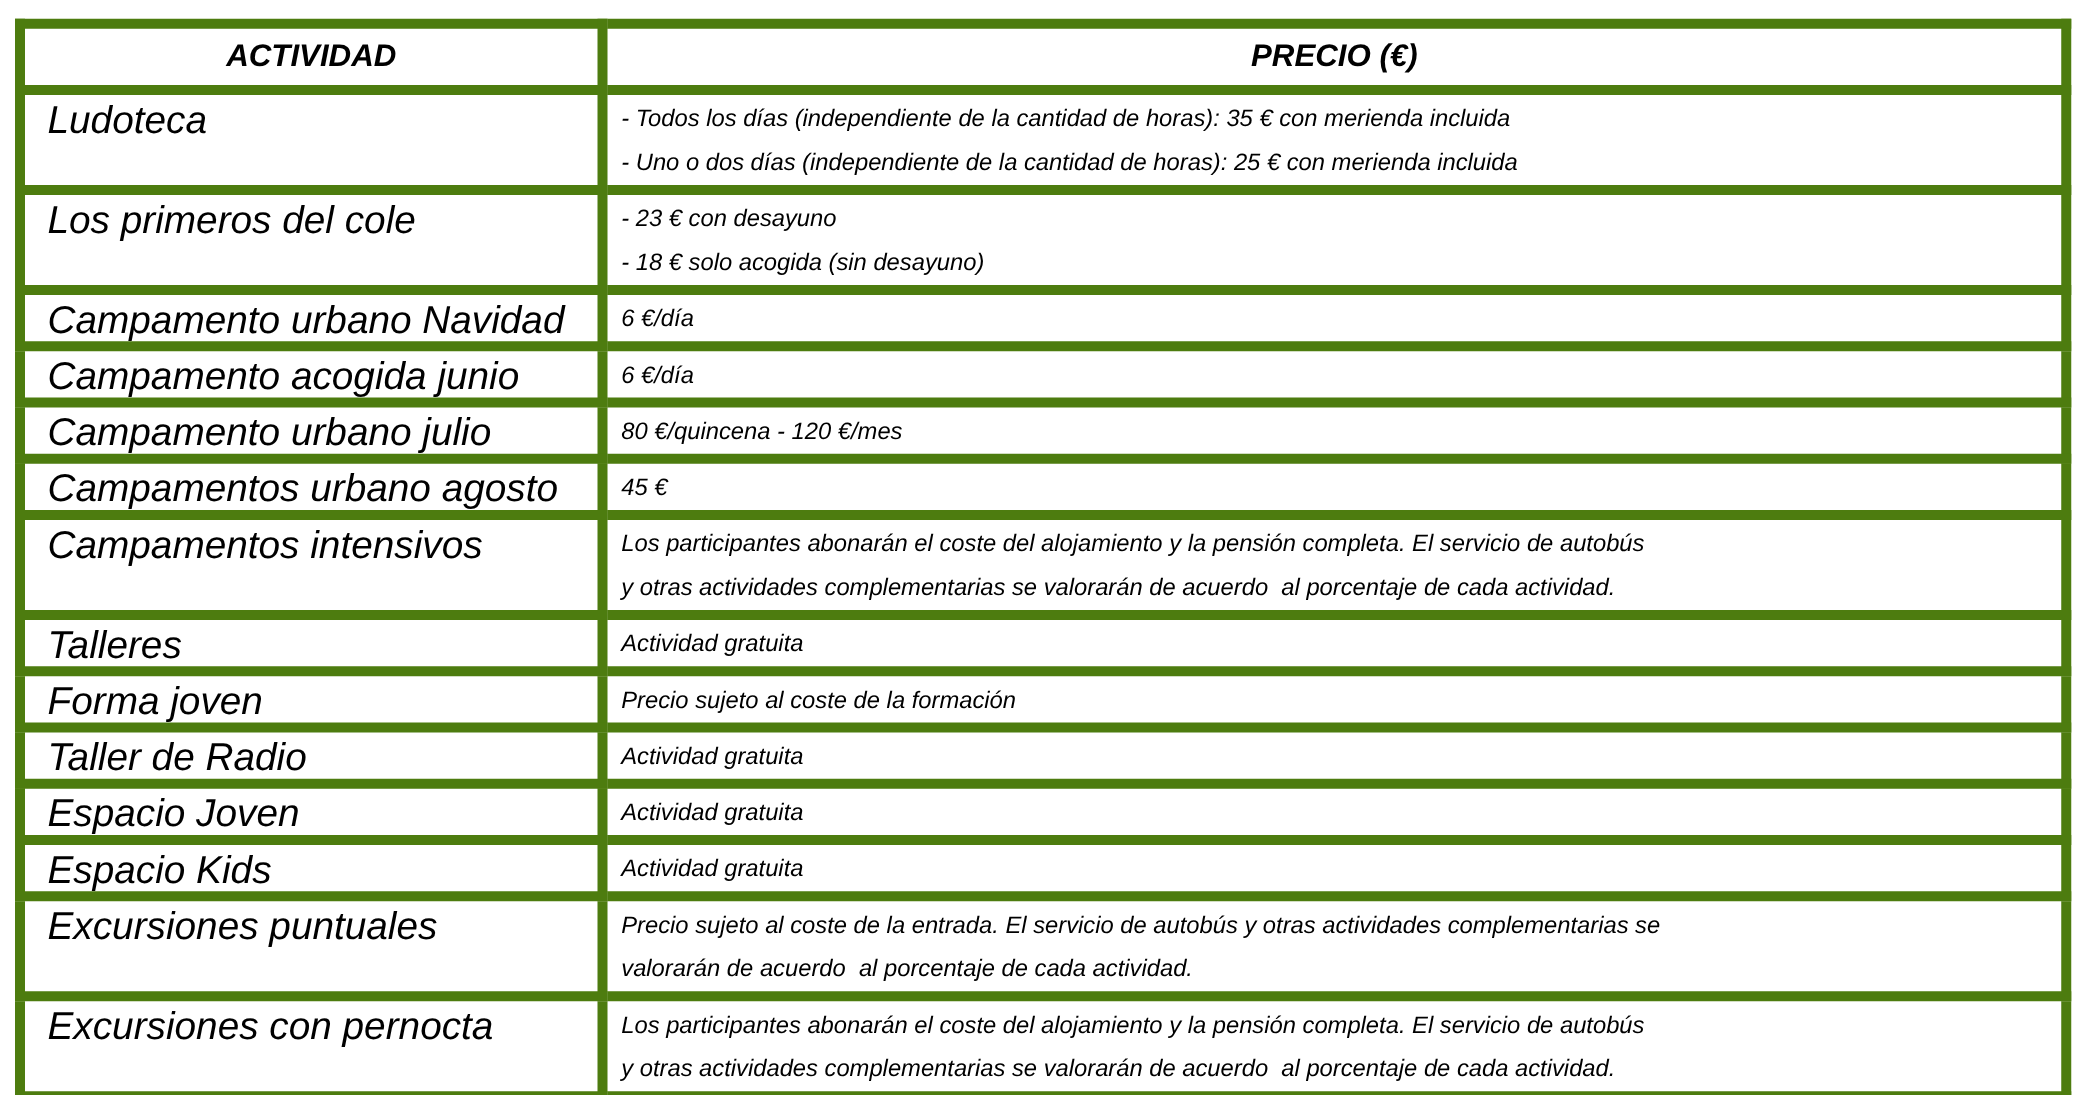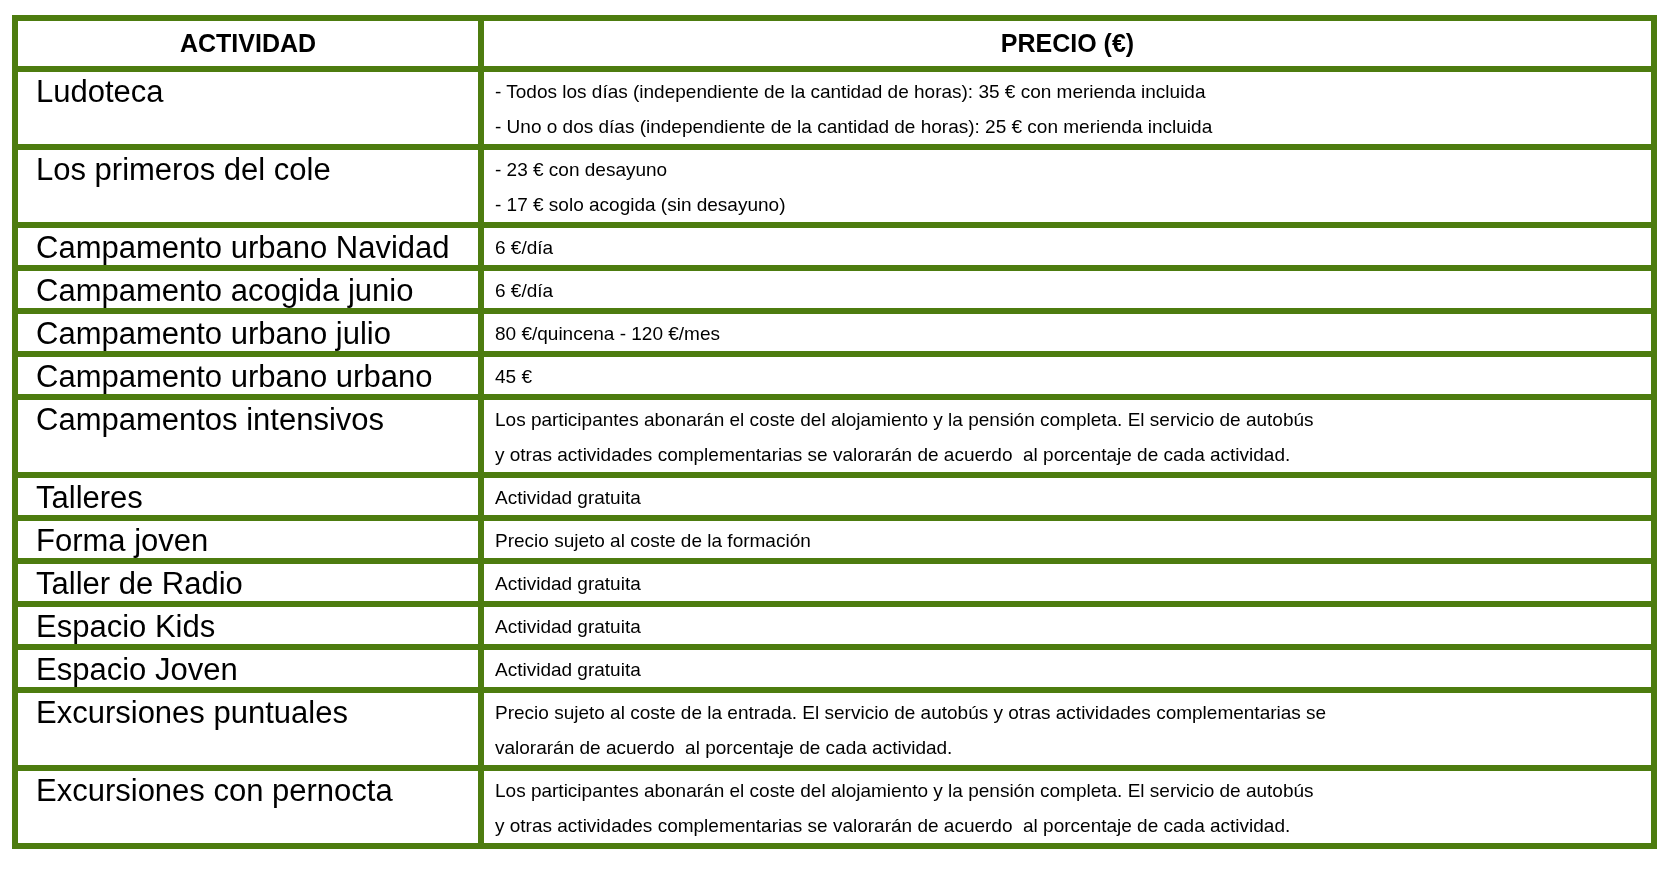--- a/index.html
+++ b/index.html
@@ -21,22 +21,23 @@
   table.price-table {
     position: absolute;
     left: 12px;
     top: 15px;
     width: 1645px;
     border-collapse: collapse;
     table-layout: fixed;
     border: 4px solid #000000;
   }
   th, td {
-    border: 6px solid #4d7c0f;
+    border: 8px solid #4d7c0f;
     padding: 0;
+    font-style: italic;
   }
   th {
     height: 45px;
     font-size: 25px;
     font-weight: bold;
     text-align: center;
     vertical-align: middle;
   }
   col.col-activity { width: 466px; }
   tr.row-single { height: 38px; }
@@ -81,21 +82,21 @@
     <td class="activity-cell">Ludoteca</td>
     <td class="price-cell">
             <div class="price-line">- Todos los días (independiente de la cantidad de horas): 35 € con merienda incluida</div>
             <div class="price-line">- Uno o dos días (independiente de la cantidad de horas): 25 € con merienda incluida</div>
           </td>
   </tr>
         <tr class="row-tall">
     <td class="activity-cell">Los primeros del cole</td>
     <td class="price-cell">
             <div class="price-line">- 23 € con desayuno</div>
-            <div class="price-line">- 17 € solo acogida (sin desayuno)</div>
+            <div class="price-line">- 18 € solo acogida (sin desayuno)</div>
           </td>
   </tr>
         <tr class="row-single">
     <td class="activity-cell">Campamento urbano Navidad</td>
     <td class="price-cell">
             <div class="price-line">6 €/día</div>
           </td>
   </tr>
         <tr class="row-single">
     <td class="activity-cell">Campamento acogida junio</td>
@@ -103,21 +104,21 @@
             <div class="price-line">6 €/día</div>
           </td>
   </tr>
         <tr class="row-single">
     <td class="activity-cell">Campamento urbano julio</td>
     <td class="price-cell">
             <div class="price-line">80 €/quincena - 120 €/mes</div>
           </td>
   </tr>
         <tr class="row-single">
-    <td class="activity-cell">Campamento urbano urbano</td>
+    <td class="activity-cell">Campamentos urbano agosto</td>
     <td class="price-cell">
             <div class="price-line">45 €</div>
           </td>
   </tr>
         <tr class="row-tall">
     <td class="activity-cell">Campamentos intensivos</td>
     <td class="price-cell">
             <div class="price-line">Los participantes abonarán el coste del alojamiento y la pensión completa. El servicio de autobús</div>
             <div class="price-line">y otras actividades complementarias se valorarán de acuerdo  al porcentaje de cada actividad.</div>
           </td>
@@ -134,27 +135,27 @@
             <div class="price-line">Precio sujeto al coste de la formación</div>
           </td>
   </tr>
         <tr class="row-single">
     <td class="activity-cell">Taller de Radio</td>
     <td class="price-cell">
             <div class="price-line">Actividad gratuita</div>
           </td>
   </tr>
         <tr class="row-single">
-    <td class="activity-cell">Espacio Kids</td>
+    <td class="activity-cell">Espacio Joven</td>
     <td class="price-cell">
             <div class="price-line">Actividad gratuita</div>
           </td>
   </tr>
         <tr class="row-single">
-    <td class="activity-cell">Espacio Joven</td>
+    <td class="activity-cell">Espacio Kids</td>
     <td class="price-cell">
             <div class="price-line">Actividad gratuita</div>
           </td>
   </tr>
         <tr class="row-tall">
     <td class="activity-cell">Excursiones puntuales</td>
     <td class="price-cell">
             <div class="price-line">Precio sujeto al coste de la entrada. El servicio de autobús y otras actividades complementarias se</div>
             <div class="price-line">valorarán de acuerdo  al porcentaje de cada actividad.</div>
           </td>

